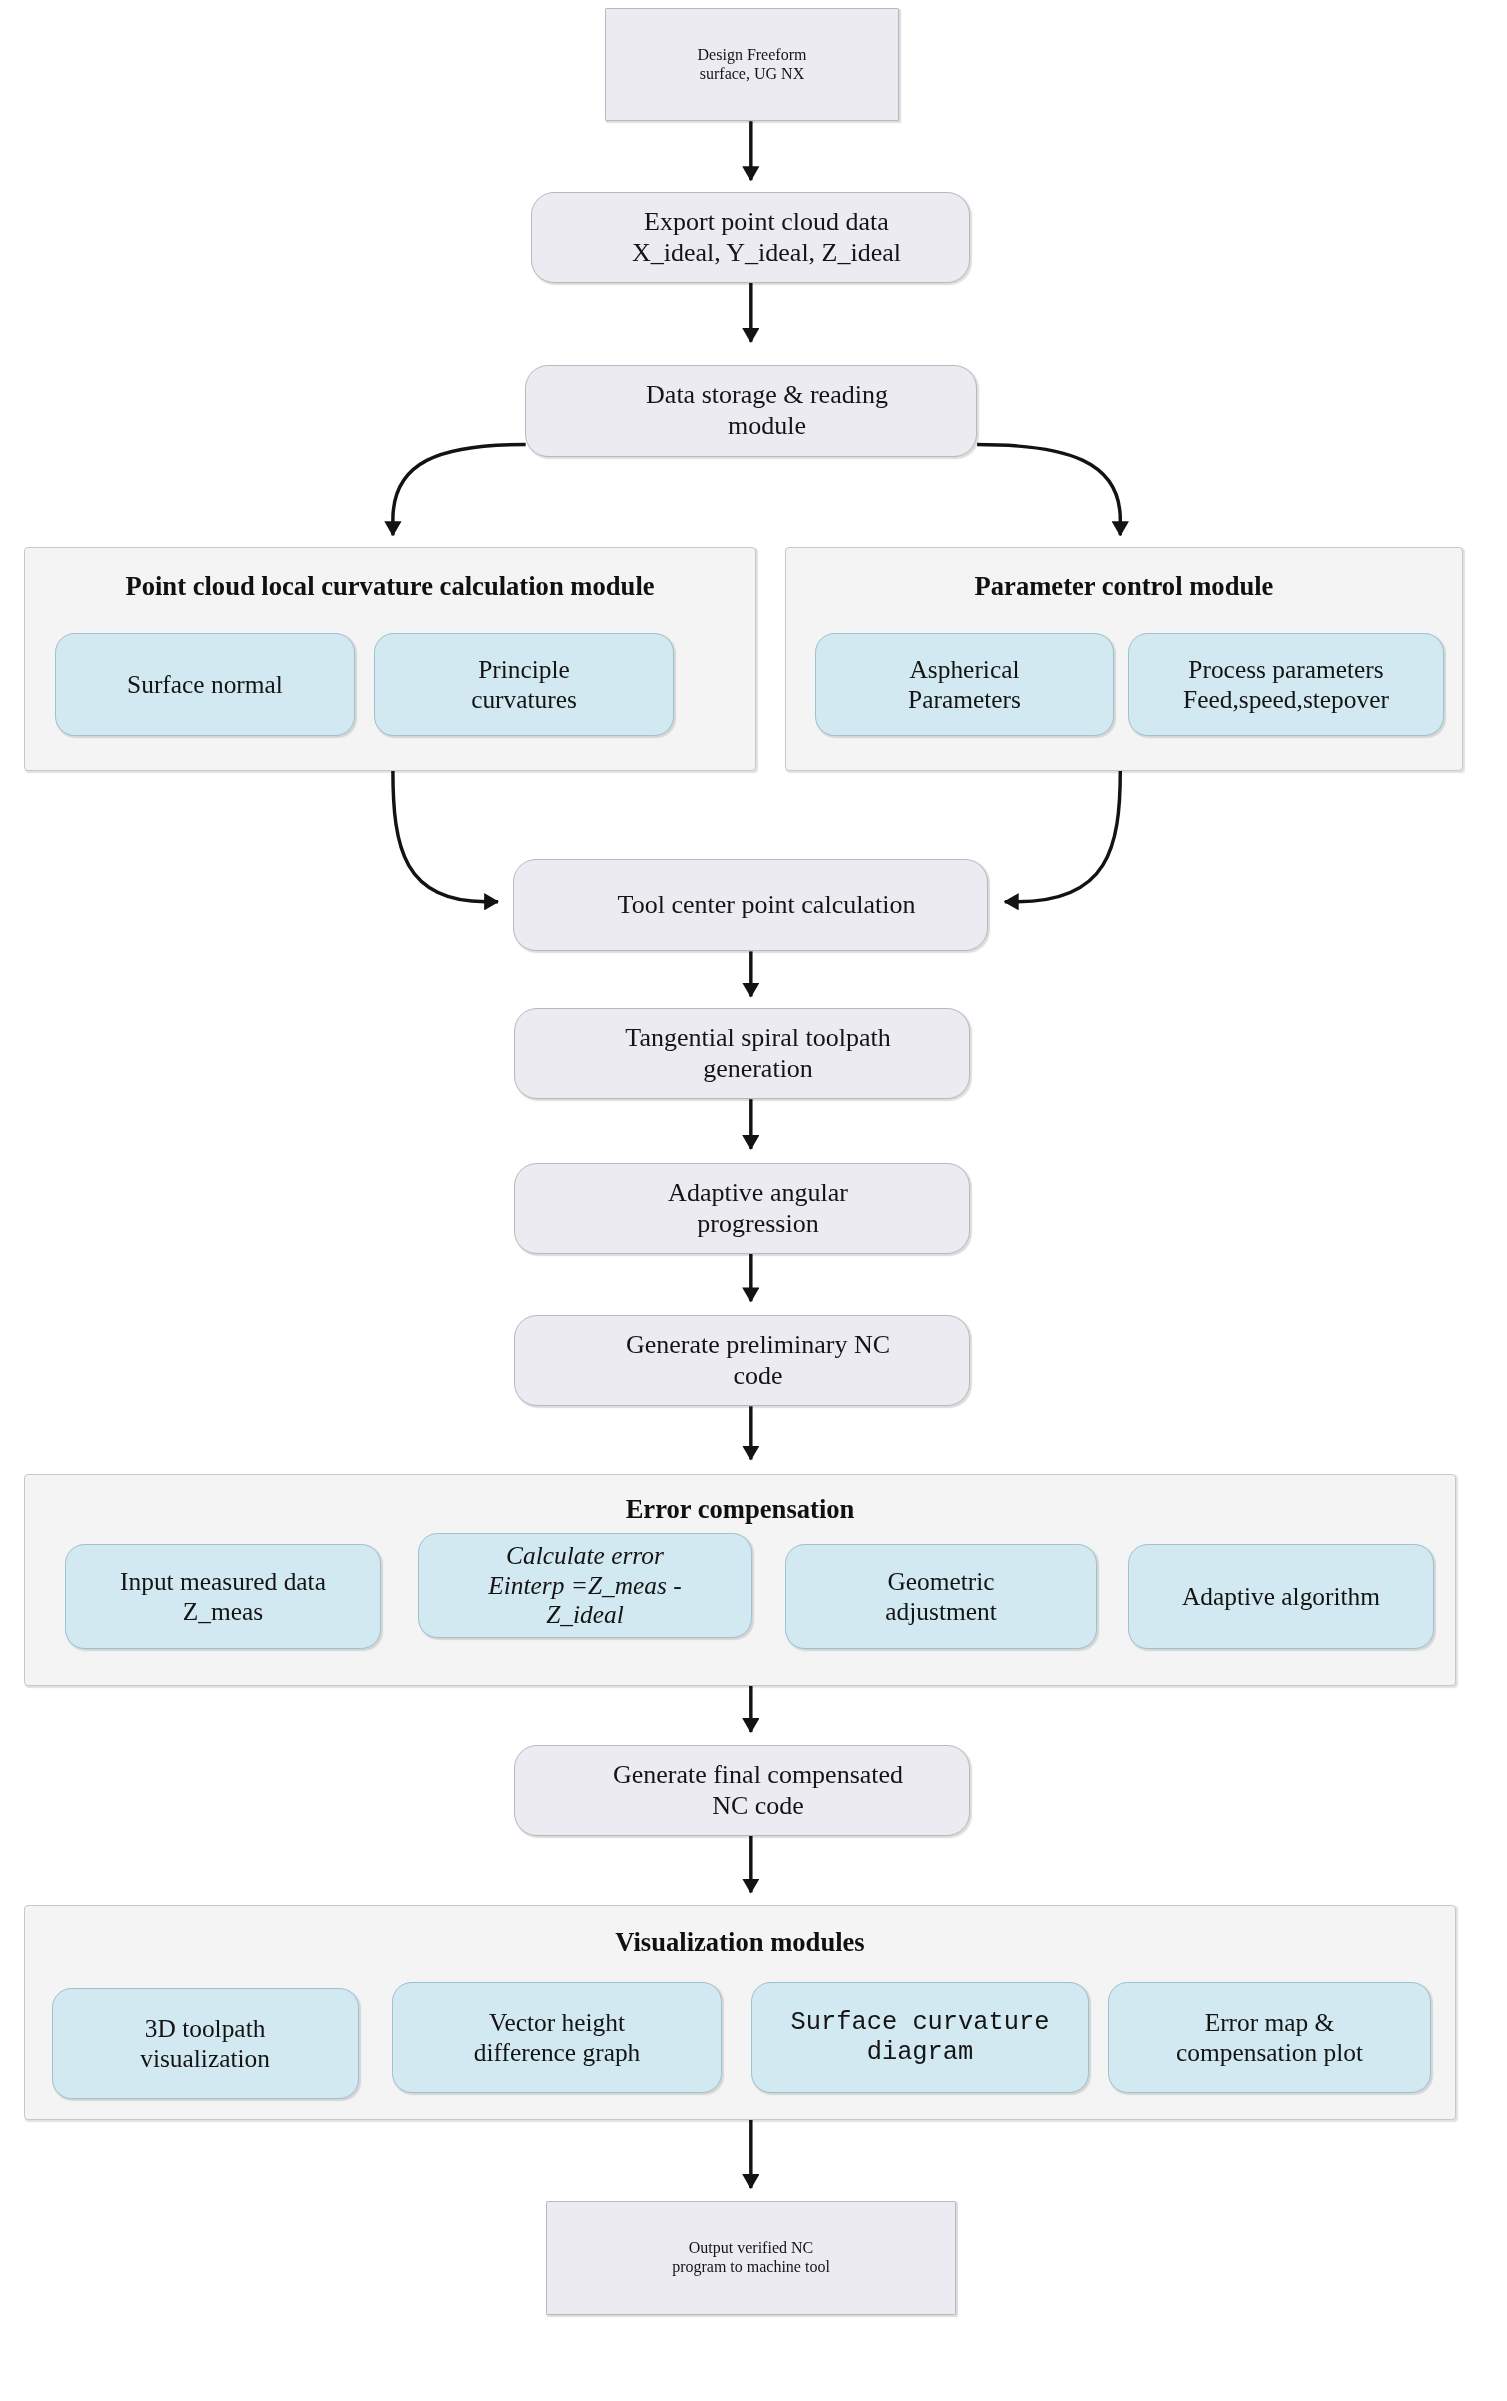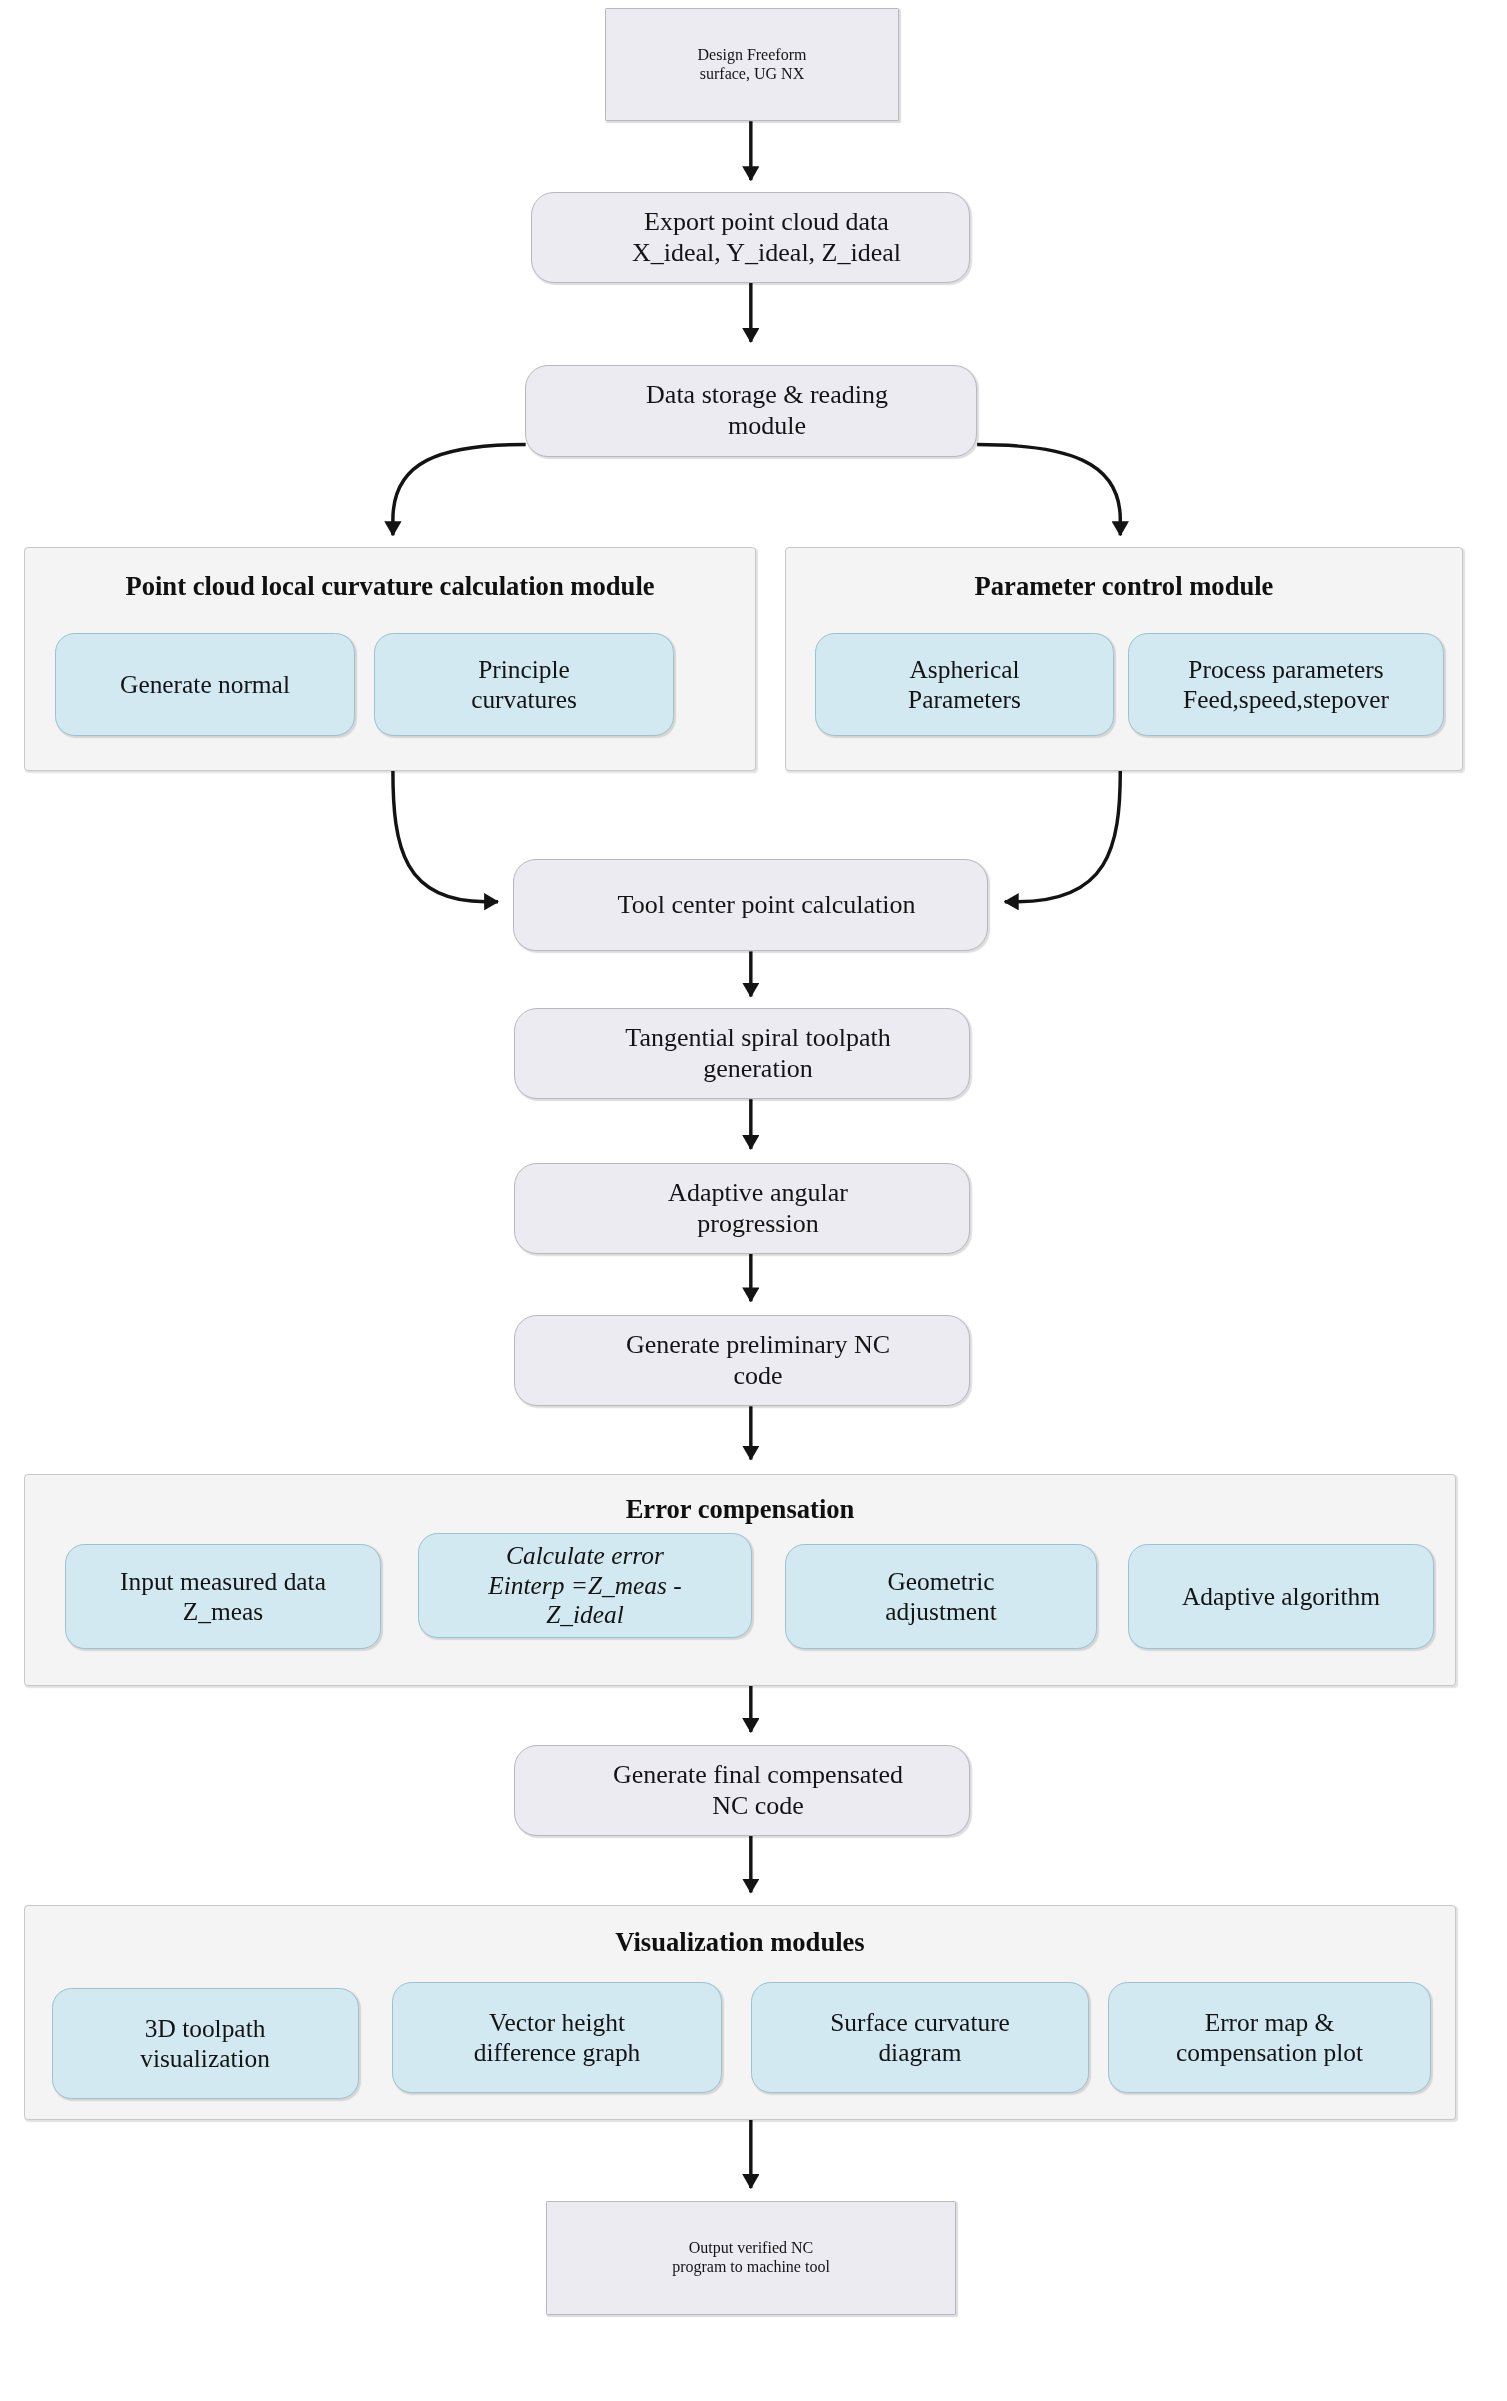--- a/index.html
+++ b/index.html
@@ -135,21 +135,21 @@
 surface, UG NX</div>
 
   <div class="node proc" style="left:531px; top:192px; width:439px; height:91px;">Export point cloud data
 X_ideal, Y_ideal, Z_ideal</div>
 
   <div class="node proc" style="left:525px; top:365px; width:452px; height:92px;">Data storage &amp; reading
 module</div>
 
   <div class="group" style="left:24px; top:547px; width:732px; height:224px;">
     <div class="group-title" style="top:23px;">Point cloud local curvature calculation module</div>
-    <div class="node sub" style="left:30px; top:85px; width:300px; height:103px;">Generate normal</div>
+    <div class="node sub" style="left:30px; top:85px; width:300px; height:103px;">Surface normal</div>
     <div class="node sub" style="left:349px; top:85px; width:300px; height:103px;">Principle
 curvatures</div>
   </div>
 
   <div class="group" style="left:785px; top:547px; width:678px; height:224px;">
     <div class="group-title" style="top:23px;">Parameter control module</div>
     <div class="node sub" style="left:29px; top:85px; width:299px; height:103px;">Aspherical
 Parameters</div>
     <div class="node sub" style="left:342px; top:85px; width:316px; height:103px;">Process parameters
 Feed,speed,stepover</div>
@@ -180,21 +180,21 @@
 
   <div class="node proc" style="left:514px; top:1745px; width:456px; height:91px;">Generate final compensated
 NC code</div>
 
   <div class="group" style="left:24px; top:1905px; width:1432px; height:215px;">
     <div class="group-title" style="top:21px;">Visualization modules</div>
     <div class="node sub" style="left:26.6px; top:82px; width:307px; height:111px;">3D toolpath
 visualization</div>
     <div class="node sub" style="left:367px; top:76px; width:330px; height:111px;">Vector height
 difference graph</div>
-    <div class="node sub" style="left:726px; top:76px; width:338px; height:111px;">Surface curvature
+    <div class="node sub" style="left:726px; top:76px; width:338px; height:111px;font-family:Liberation Mono, monospace;">Surface curvature
 diagram</div>
     <div class="node sub" style="left:1083px; top:76px; width:323px; height:111px;">Error map &amp;
 compensation plot</div>
   </div>
 
   <div class="node term" style="left:546px; top:2201px; width:410px; height:114px;">Output verified NC
 program to machine tool</div>
 
 </div>
 

